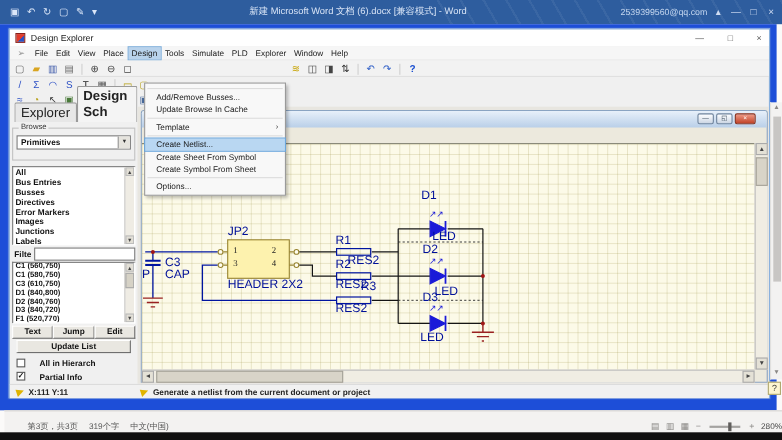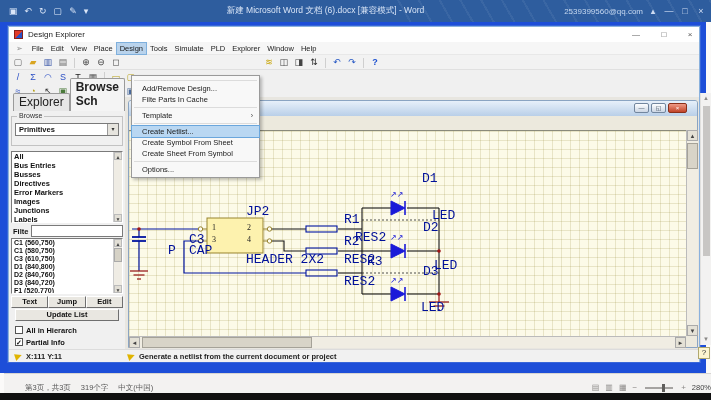--- a/index.html
+++ b/index.html
@@ -54,36 +54,36 @@
   .msb{position:absolute;right:0;top:0;bottom:0;width:9px;background:#efece4;border-left:1px solid #ccc;}
   .msb .ar{position:absolute;left:0;width:8px;height:8px;font-size:5px;line-height:8px;text-align:center;color:#444;background:#e2dfd6;border:1px solid #bbb;}
   .msb .up{top:0;} .msb .dn{bottom:0;}
   .msb .th{position:absolute;left:0;top:9px;width:8px;height:14px;background:#d6d2c6;border:1px solid #aaa;}
   .pflabel{position:absolute;top:130px;left:2px;font-size:7.5px;font-weight:bold;}
   .pfinput{position:absolute;top:128px;left:20px;width:92px;height:12px;background:#fff;border:1px solid #7a7a7a;font-size:7px;padding:0 2px;}
   .pbtnrow{position:absolute;top:199px;left:0;width:112px;height:12px;display:flex;}
   .pbtn{flex:1;font-size:7.5px;font-weight:bold;background:#e9e7e1;border:1px solid;border-color:#fff #6f6f6f #6f6f6f #fff;text-align:center;line-height:10px;color:#111;}
   .pupdate{position:absolute;top:212px;left:4px;width:104px;height:12px;font-size:7.5px;font-weight:bold;background:#e9e7e1;border:1px solid;border-color:#fff #6f6f6f #6f6f6f #fff;text-align:center;line-height:10px;}
   .pchecks{position:absolute;top:228px;left:4px;display:flex;flex-direction:column;gap:2px;}
-  .pchk{display:flex;align-items:center;gap:3px;font-size:7.5px;font-weight:bold;height:10px;}
+  .pchk{display:flex;align-items:center;gap:13px;font-size:7.5px;font-weight:bold;height:10px;}
   .cbox{width:8px;height:8px;background:#fff;border:1px solid #555;font-size:7px;line-height:7px;text-align:center;color:#111;}
   
   .dedoc{position:absolute;left:116px;top:70px;width:574px;height:252px;background:#e8e6e0;}
   .child{position:absolute;left:3px;top:3px;width:570px;height:248px;background:#ece9dd;border:1px solid #8aa4c2;border-radius:3px 3px 0 0;}
   .ctitle{height:15px;background:linear-gradient(#e7f0fa,#b9cfe8);border-radius:2px 2px 0 0;position:relative;}
   .cbtns{position:absolute;right:10px;top:2px;display:flex;gap:2px;}
   .cbtn{width:15px;height:10px;border:1px solid #72869e;border-radius:2px;background:linear-gradient(#fdfeff,#ccd6e4);font-size:6px;line-height:8px;text-align:center;color:#345;}
   .cbtn.close{width:19px;background:linear-gradient(#ef9a86,#c14328);color:#fff;border-color:#8a2f1a;}
   .ctabs{height:14px;background:#e2dfd2;border-bottom:1px solid #9a9a8a;position:relative;}
   .ctab{position:absolute;left:123px;top:1px;height:13px;padding:0 6px;background:#f6f4ea;border:1px solid #8a8a7a;border-bottom:none;font-size:7.5px;font-weight:bold;line-height:12px;}
   .canvas{position:absolute;left:0;top:29px;width:557px;height:206px;overflow:hidden;border-top:1px solid #8a8a7a;
     background-color:#fcfae8;
     background-image:linear-gradient(rgba(150,140,60,.20) 1px,transparent 1px),linear-gradient(90deg,rgba(150,140,60,.20) 1px,transparent 1px);
     background-size:9px 9px;}
-  .slabel{position:absolute;font-family:Liberation Mono, monospace;font-size:13px;line-height:9px;color:#001099;white-space:nowrap;margin-left:39px;}
+  .slabel{position:absolute;font-family:Liberation Sans, sans-serif;font-size:11px;line-height:9px;color:#001099;white-space:nowrap;}
   .spin{position:absolute;font-family:"Liberation Serif",serif;font-size:8px;line-height:8px;color:#222;}
   .cvs-v{position:absolute;left:557px;top:29px;width:12px;height:206px;background:#f0ede3;border-left:1px solid #bbb;}
   .cvs-v .ar{position:absolute;left:0;width:11px;height:11px;background:#e4e1d6;border:1px solid #aaa;font-size:6px;line-height:10px;text-align:center;color:#444;}
   .cvs-v .up{top:0;} .cvs-v .dn{bottom:0;}
   .cvs-v .th{position:absolute;left:0;top:13px;width:11px;height:26px;background:#d8d4c8;border:1px solid #a5a298;}
   .cvs-h{position:absolute;left:0;top:235px;width:557px;height:12px;background:#f0ede3;border-top:1px solid #bbb;}
   .cvs-h .ar{position:absolute;top:0;width:11px;height:11px;background:#e4e1d6;border:1px solid #aaa;font-size:6px;line-height:10px;text-align:center;color:#444;}
   .cvs-h .lf{left:0;} .cvs-h .rt{right:0;}
   .cvs-h .th{position:absolute;left:13px;top:0;width:170px;height:11px;background:#d8d4c8;border:1px solid #a5a298;}
   
@@ -207,21 +207,21 @@
           <span class="tbi" style="color: rgb(184, 162, 26);">◗</span>
           <span class="tsep"></span>
           <span class="tbi" style="color: rgb(119, 119, 119);">▭</span>
           <span class="tbi" style="color: rgb(74, 106, 154);">▣</span>
           <span class="tbi" style="color: rgb(119, 119, 119);">▩</span>
         </div>
 
       <div class="depanel">
         <div class="ptabs" id="ptabs">
             <span class="ptab">Explorer</span>
-            <span class="ptab active">Browse Sch</span>
+            <span class="ptab active">Design Sch</span>
           </div>
         <div class="pgroup">
           <span class="pglabel">Browse</span>
         </div>
         <div class="pcombo">
           <span class="pcombo-text">Primitives</span>
           <span class="pcombo-btn">▾</span>
         </div>
         <div class="plist" id="cat-list">
             <div class="litem">All</div>
@@ -406,28 +406,28 @@
         <span class="ptrico"></span>
         <span class="coords">X:111 Y:11</span>
         <span class="ptrico" style="margin-left:24px;"></span>
         <span>Generate a netlist from the current document or project</span>
       </div>
 
     </div>
 
     <div class="dropdown" id="design-dropdown">
         <div class="dsep"></div>
-        <div class="dmi">Add/Remove Design...</div>
-        <div class="dmi">Filte Parts In Cache</div>
+        <div class="dmi">Add/Remove Busses...</div>
+        <div class="dmi">Update Browse In Cache</div>
         <div class="dsep"></div>
         <div class="dmi">Template<span class="sub">›</span></div>
         <div class="dsep"></div>
         <div class="dmi hl">Create Netlist...</div>
+        <div class="dmi">Create Sheet From Symbol</div>
         <div class="dmi">Create Symbol From Sheet</div>
-        <div class="dmi">Create Sheet From Symbol</div>
         <div class="dsep"></div>
         <div class="dmi">Options...</div>
       </div>
 
     <div class="wscroll">
       <span class="ar up">▲</span>
       <span class="th"></span>
       <span class="ar dn">▼</span>
     </div>
     <div class="helpq">?</div>

